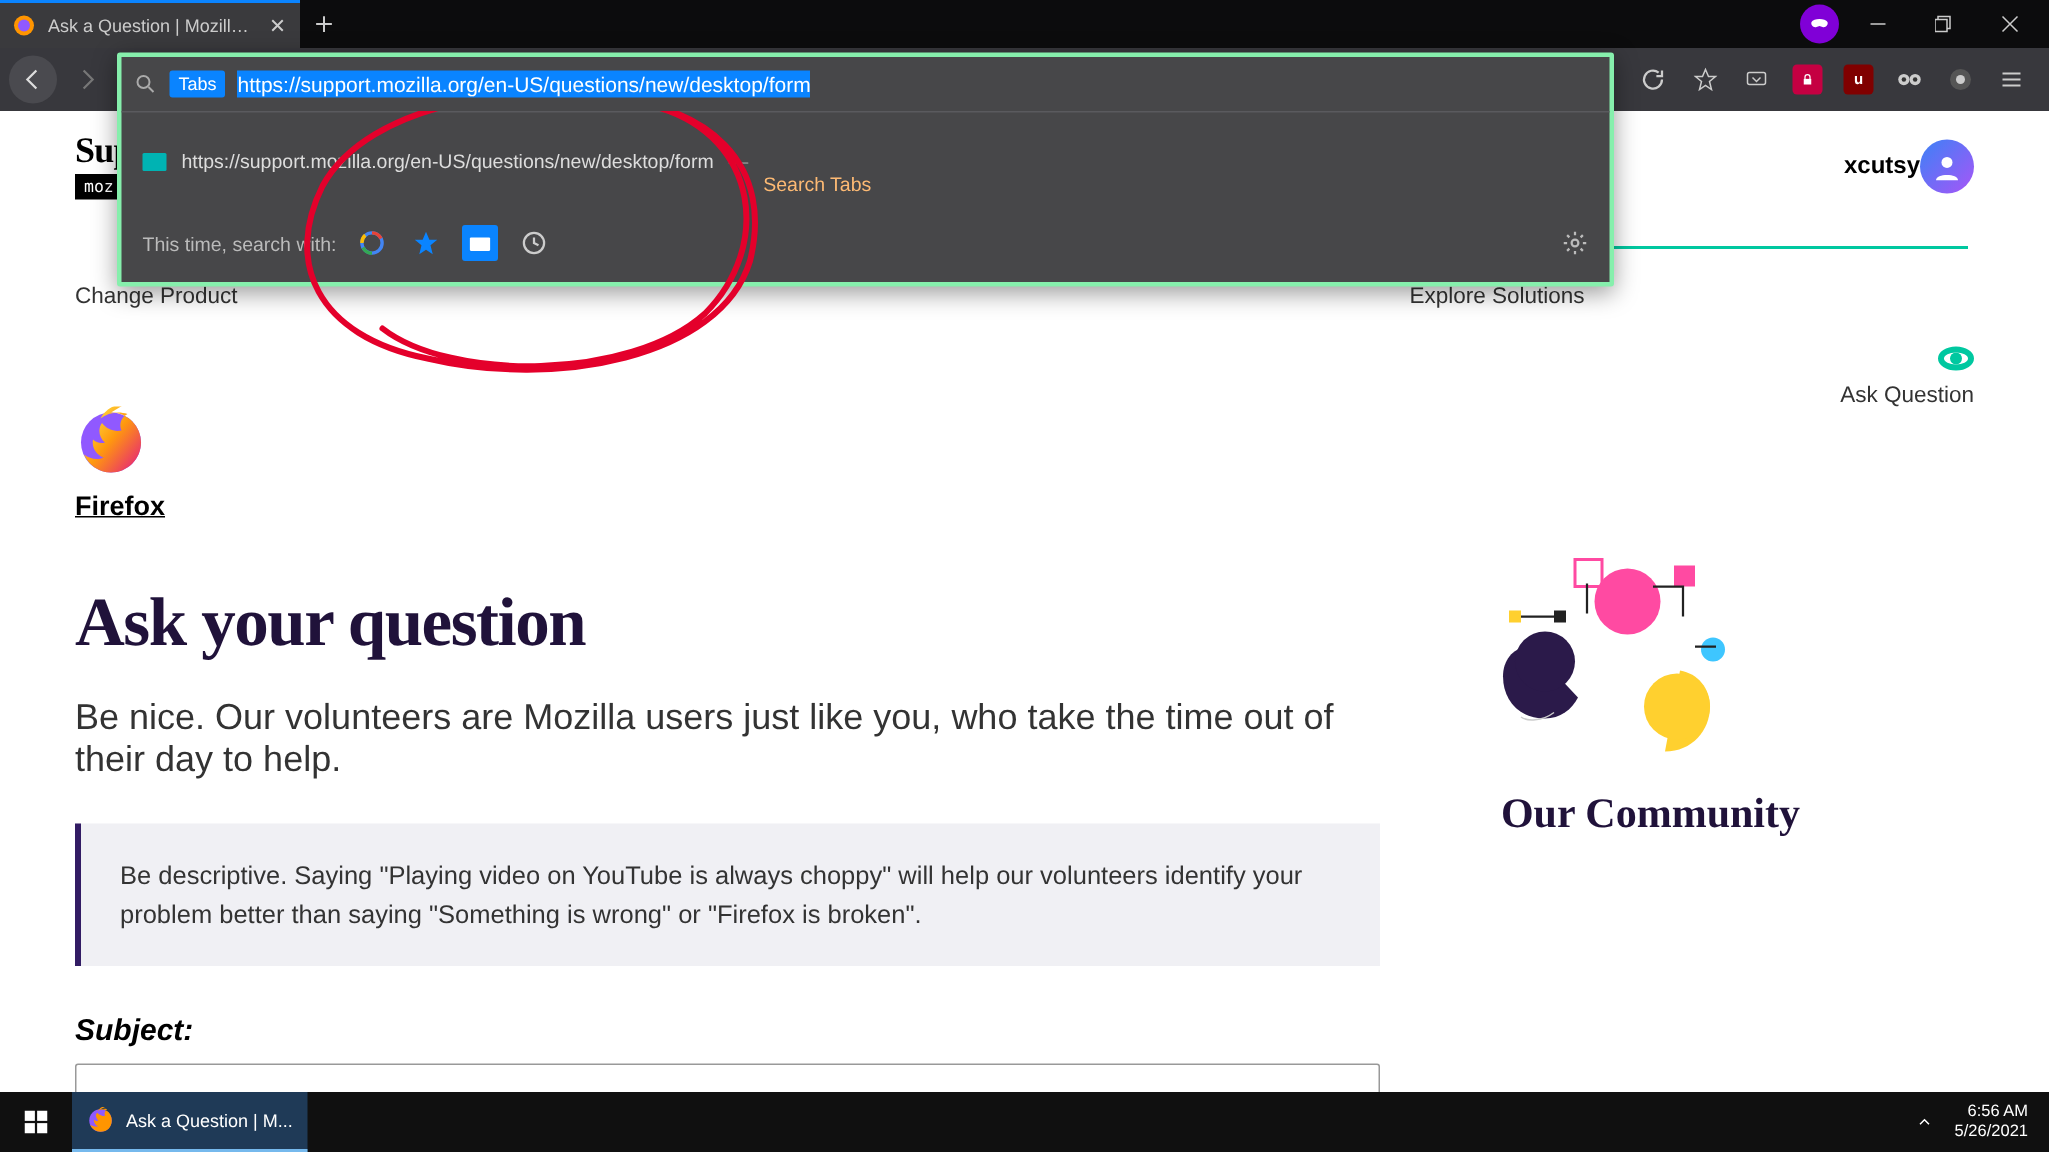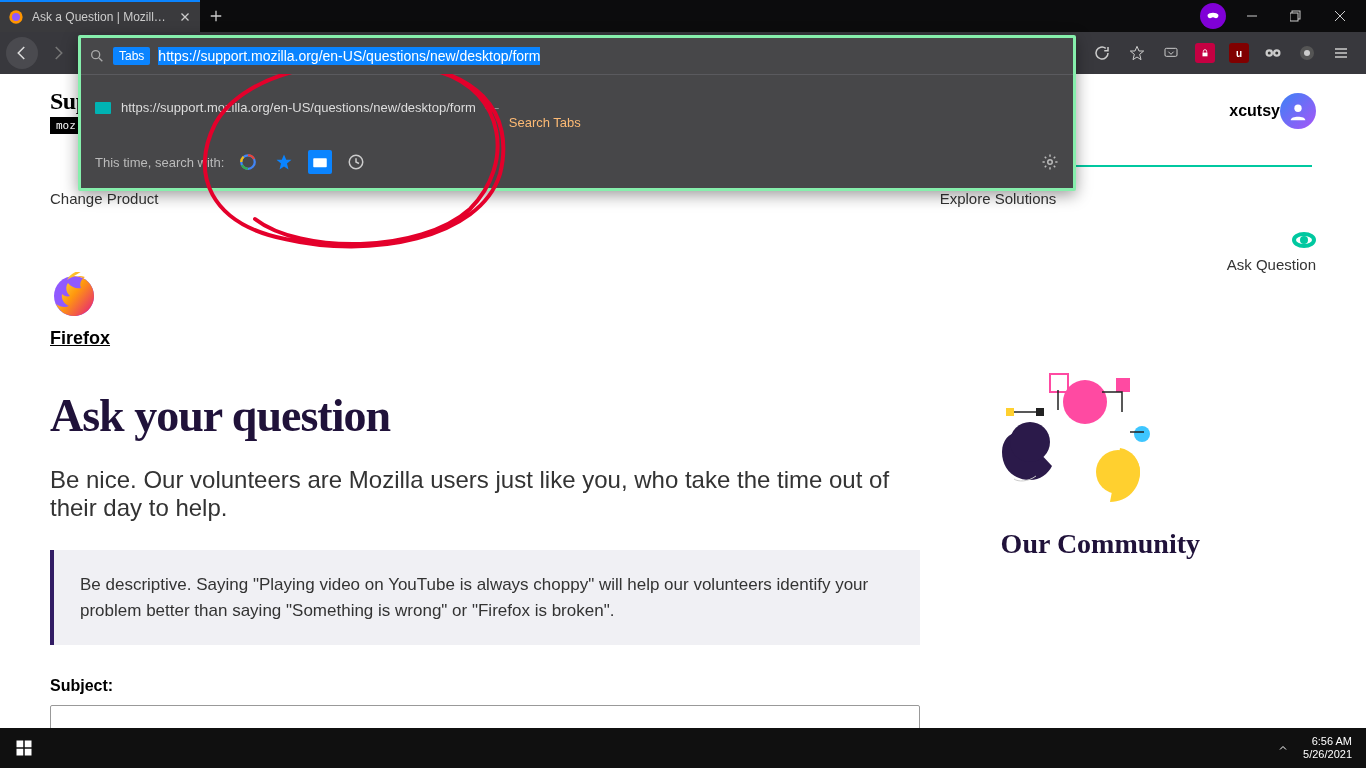--- a/index.html
+++ b/index.html
@@ -62,21 +62,21 @@
 .step-dot.target::after { content: ''; width: 8px; height: 8px; background: #00c8a0; border-radius: 50%; }
 .step-label { font-size: 15px; color: #333; }
 
 .main { padding: 0 50px; display: flex; gap: 40px; margin-top: 60px; }
 .left { flex: 1; max-width: 870px; }
 .firefox-icon { width: 48px; height: 48px; margin-bottom: 8px; }
 .product-name { font-size: 18px; font-weight: 600; margin-bottom: 40px; text-decoration: underline; }
 .h1 { font-family: Georgia, serif; font-size: 46px; font-weight: 900; color: #20123a; letter-spacing: -1px; margin-bottom: 24px; }
 .subtitle { font-size: 24px; color: #333; margin-bottom: 28px; }
 .callout { background: #f0f0f4; border-left: 4px solid #321c64; padding: 22px 26px; color: #333; font-size: 17px; line-height: 1.5; margin-bottom: 32px; max-width: 870px; }
-.subject-label { font-size: 16px; font-weight: 600; margin-bottom: 10px; }
+.subject-label { font-size: 20px; font-weight: 600; margin-bottom: 10px; font-style: italic; }
 .subject-input { width: 100%; max-width: 870px; height: 44px; border: 1px solid #999; border-radius: 2px; }
 
 .right { width: 240px; padding-top: 100px; }
 .illustration { width: 200px; height: 140px; margin: 0 auto 16px; position: relative; }
 .community-title { font-family: Georgia, serif; font-size: 28px; font-weight: 900; text-align: right; color: #20123a; line-height: 1.15; }
 
 
 .annotation { position: absolute; pointer-events: none; z-index: 200; }
 
 
@@ -351,20 +351,27 @@
 
 <div class="taskbar">
   <div class="start">
     <svg width="18" height="18" viewBox="0 0 24 24">
         <rect x="2" y="2" width="9" height="9" fill="#fff"></rect>
         <rect x="13" y="2" width="9" height="9" fill="#fff"></rect>
         <rect x="2" y="13" width="9" height="9" fill="#fff"></rect>
         <rect x="13" y="13" width="9" height="9" fill="#fff"></rect>
       </svg>
   </div>
+  <div class="task-app">
+    <svg width="18" height="18" viewBox="0 0 24 24">
+        <circle cx="12" cy="12" r="10" fill="#9059ff"></circle>
+        <path d="M12 2c6 0 10 4 10 10s-4 10-10 10c-4 0-8-3-9-6 2 1 5 2 7 1-3-1-4-4-4-6 1 1 3 2 4 1-2-2-3-5-1-7 2 2 4 3 7 3-1-2 0-5 2-6-3-1-7 0-9 2 2-3 5-5 9-5z" fill="#ff9500"></path>
+      </svg>
+    <span class="t">Ask a Question | M...</span>
+  </div>
   <div class="tray">
     <span>
         <svg width="12" height="12" viewBox="0 0 24 24">
           <path d="M6 15l6-6 6 6" stroke="#fff" stroke-width="2" fill="none"></path>
         </svg>
       </span>
     <div class="clock">
       <div>6:56 AM</div>
       <div>5/26/2021</div>
     </div>

